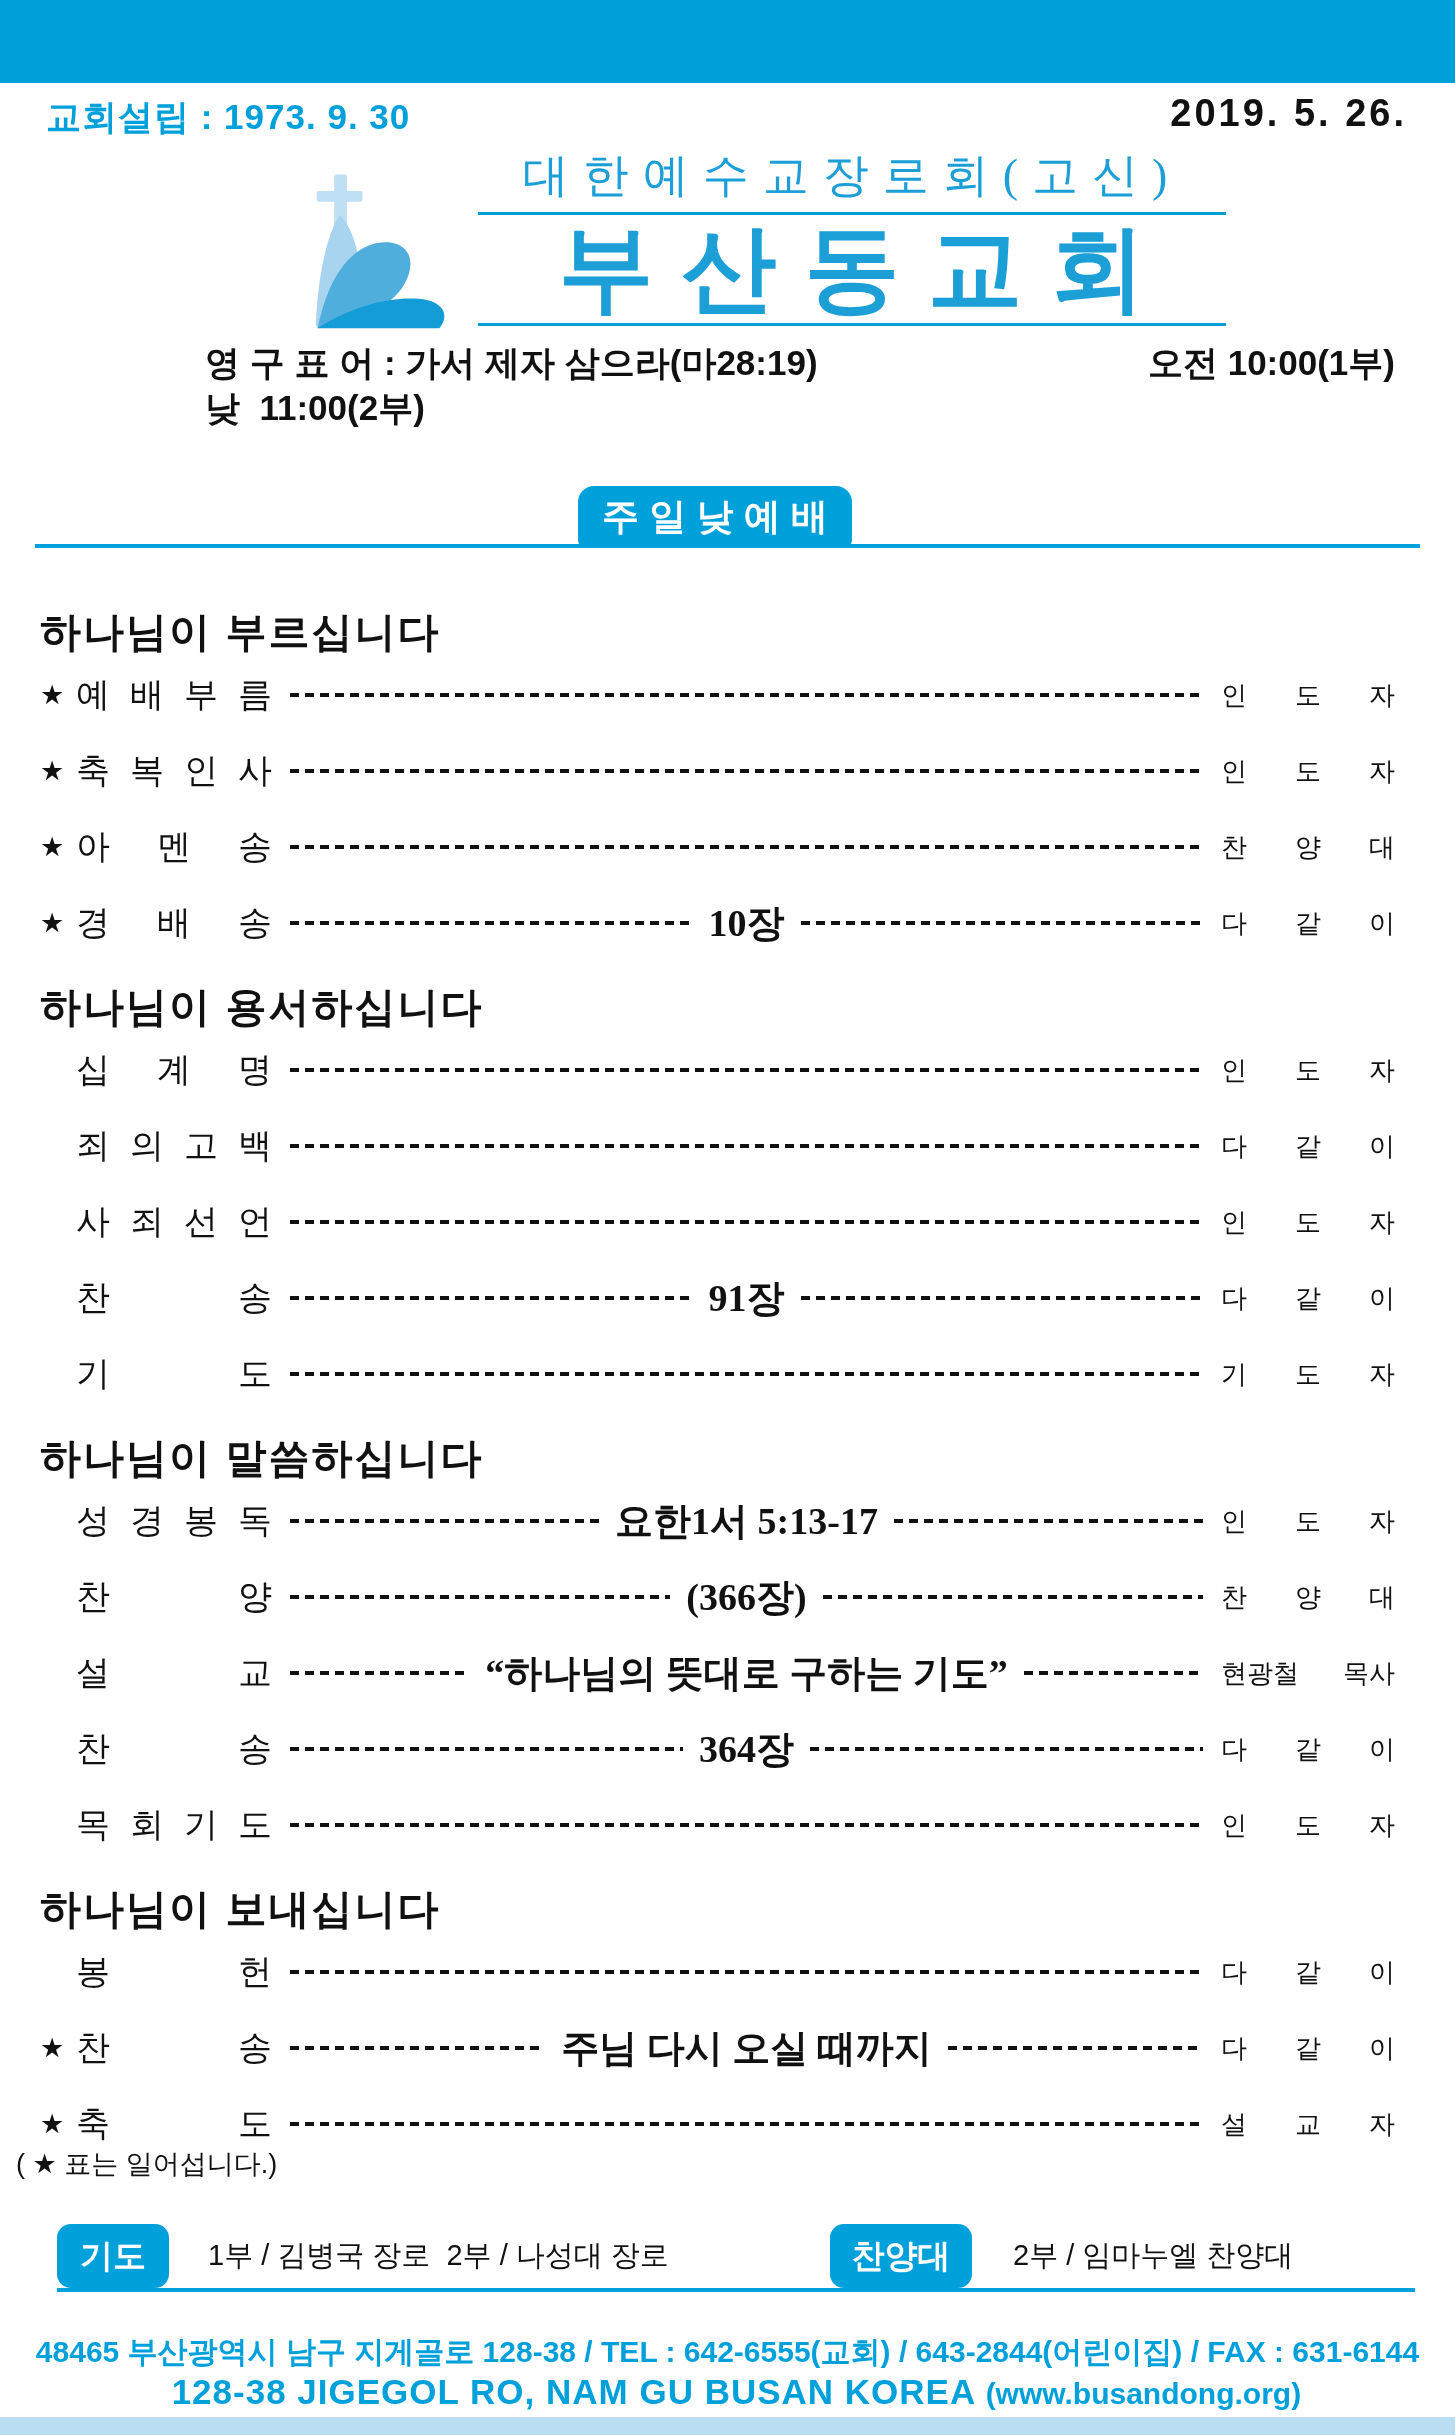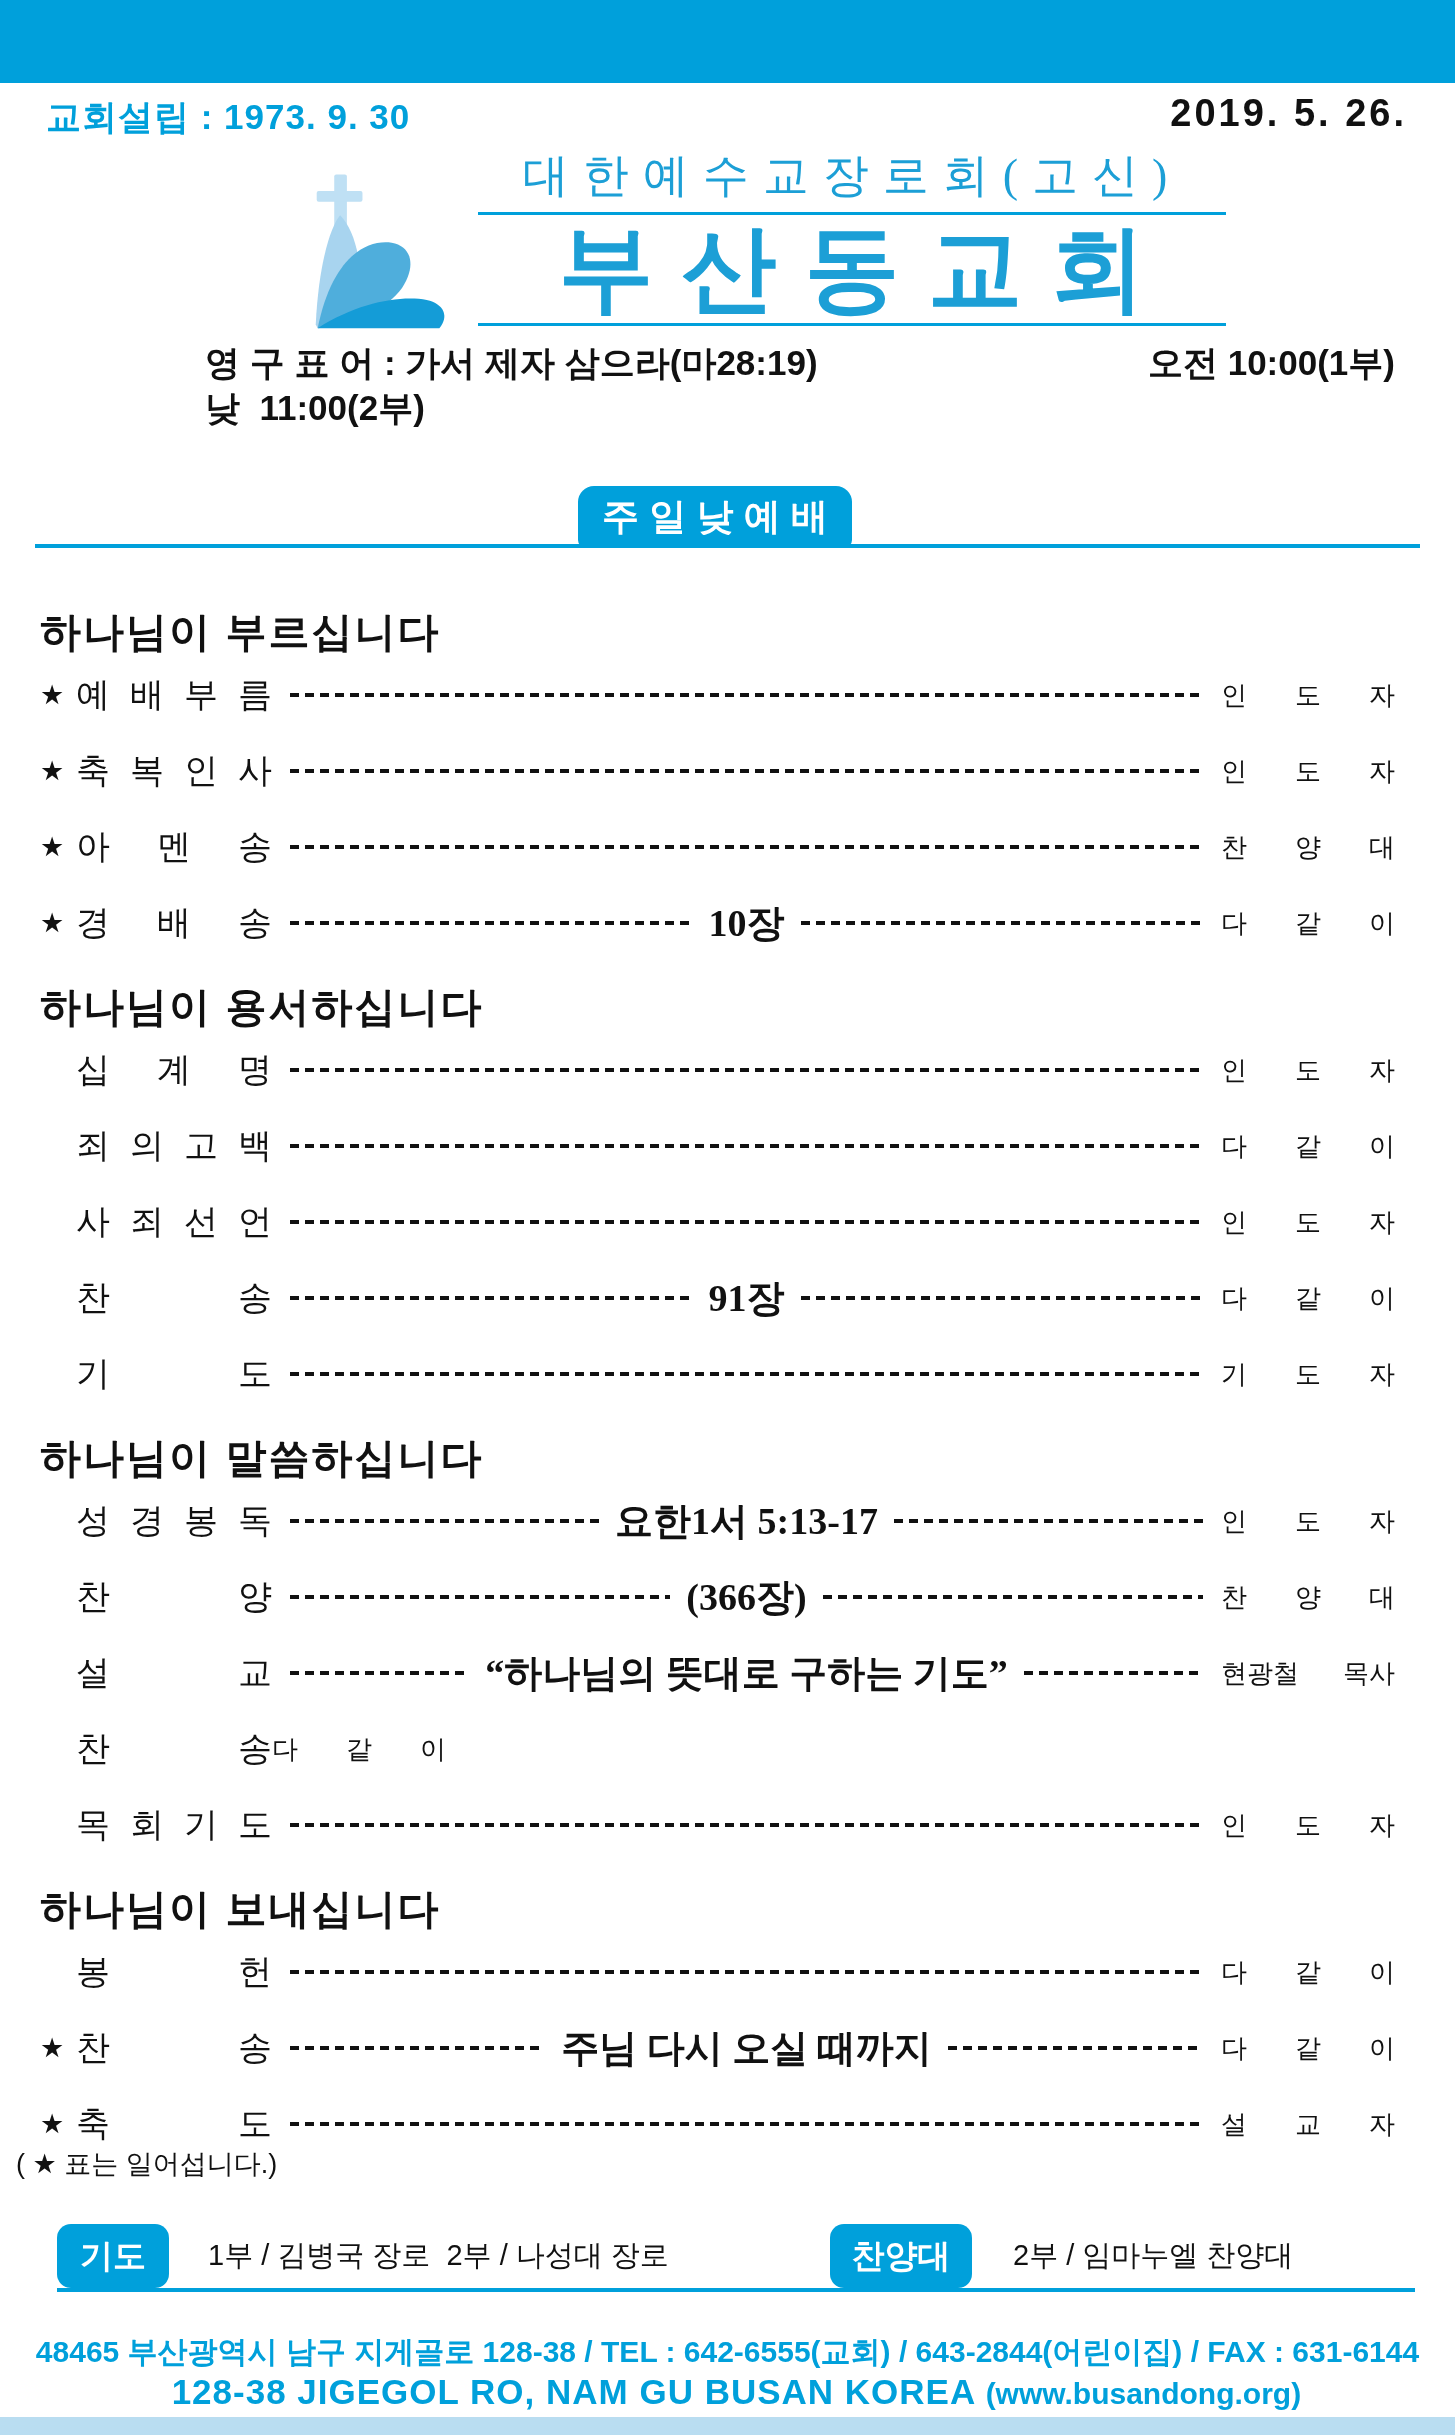--- a/index.html
+++ b/index.html
@@ -241,20 +241,25 @@
       <div class="dots"></div>
     <div class="ctr">“하나님의 뜻대로 구하는 기도”</div>
               <div class="dots"></div>
             </div>
     <div class="rlbl">현광철 목사</div>
   </div>
 
   <div class="row">
     <span class="star hidden">★</span>
     <div class="lbl">찬 송</div>
+    <div class="mid">
+      <div class="dots"></div>
+    <div class="ctr">364장</div>
+              <div class="dots"></div>
+            </div>
     <div class="rlbl">다 같 이</div>
   </div>
 
   <div class="row">
     <span class="star hidden">★</span>
     <div class="lbl">목 회 기 도</div>
     <div class="mid">
       <div class="dots"></div>
     </div>
     <div class="rlbl">인 도 자</div>

